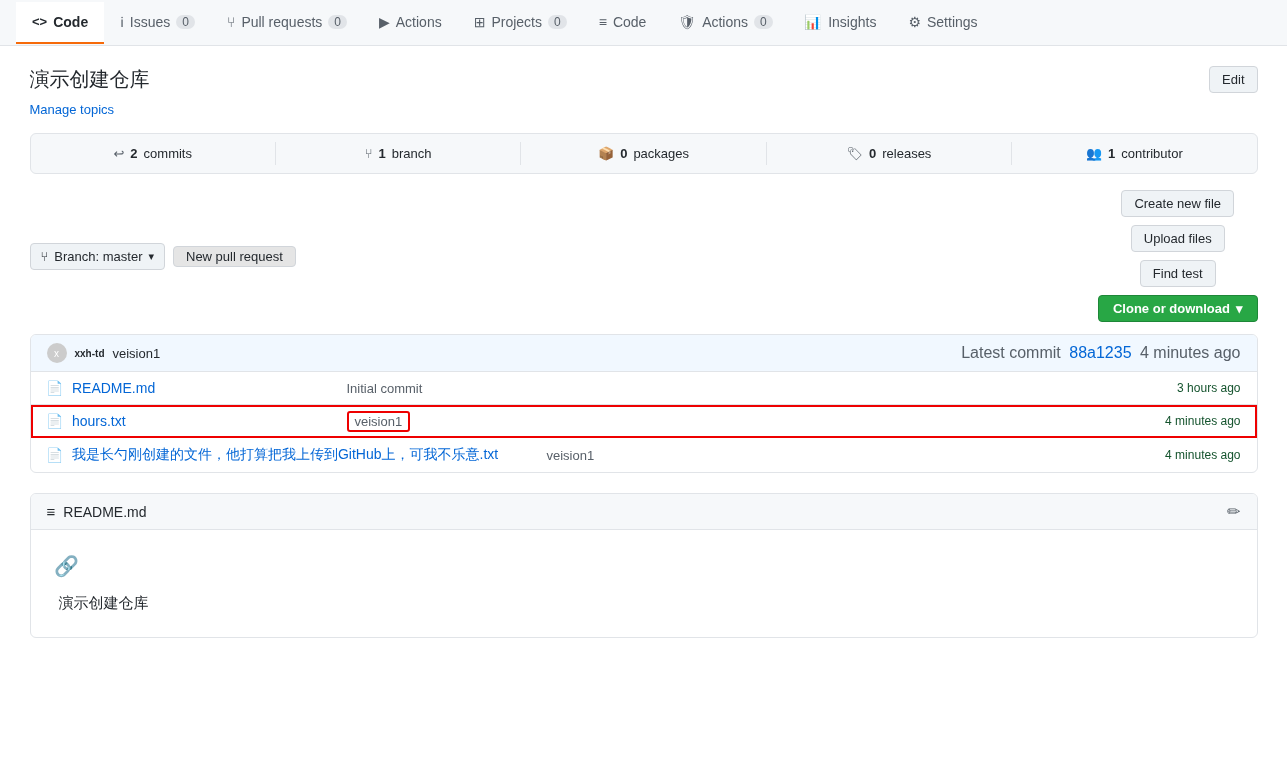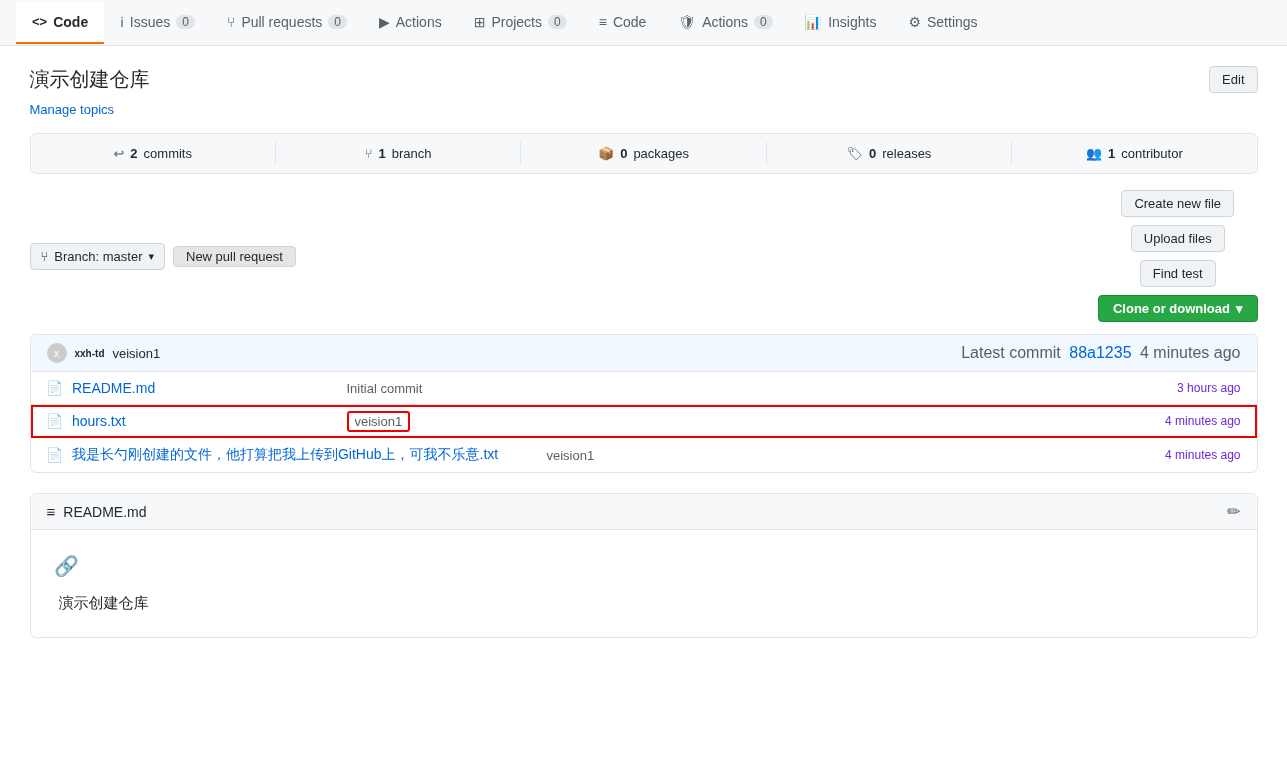--- a/index.html
+++ b/index.html
@@ -194,21 +194,21 @@
     
     .file-row {
       display: flex;
       align-items: center;
       padding: 8px 16px;
       border-bottom: 1px solid #e1e4e8;
     }
     .file-row:last-child { border-bottom: none; }
     .file-col-name { flex: 0 0 300px; display: flex; align-items: center; gap: 8px; }
     .file-col-commit { flex: 1; color: #586069; font-size: 13px; }
-    .file-col-time { flex: 0 0 140px; text-align: right; color: #6d28d9; font-size: 12px; }
+    .file-col-time { flex: 0 0 140px; text-align: right; color: #14532d; font-size: 12px; }
     .file-link { color: #0366d6; cursor: pointer; font-size: 14px; }
 
     
     .file-row.highlighted { outline: 2px solid #e00; outline-offset: -2px; }
     .commit-highlight { 
       border: 2px solid #e00; 
       padding: 1px 6px; 
       border-radius: 3px;
       color: #586069;
     }

